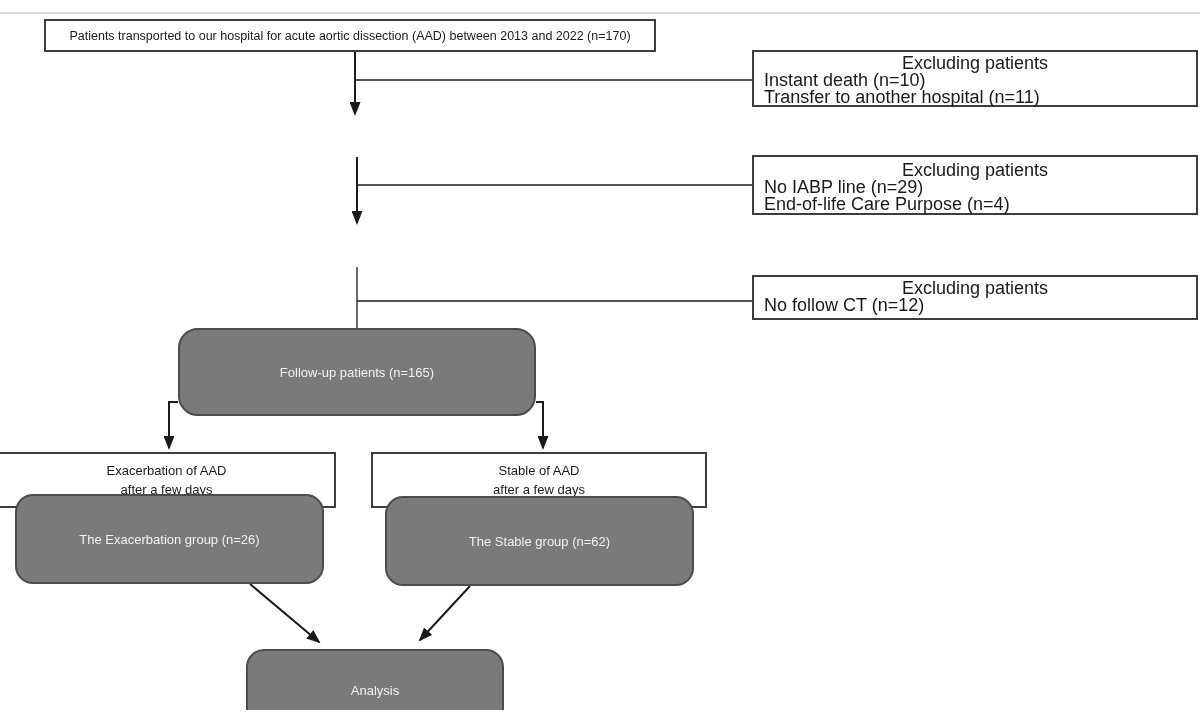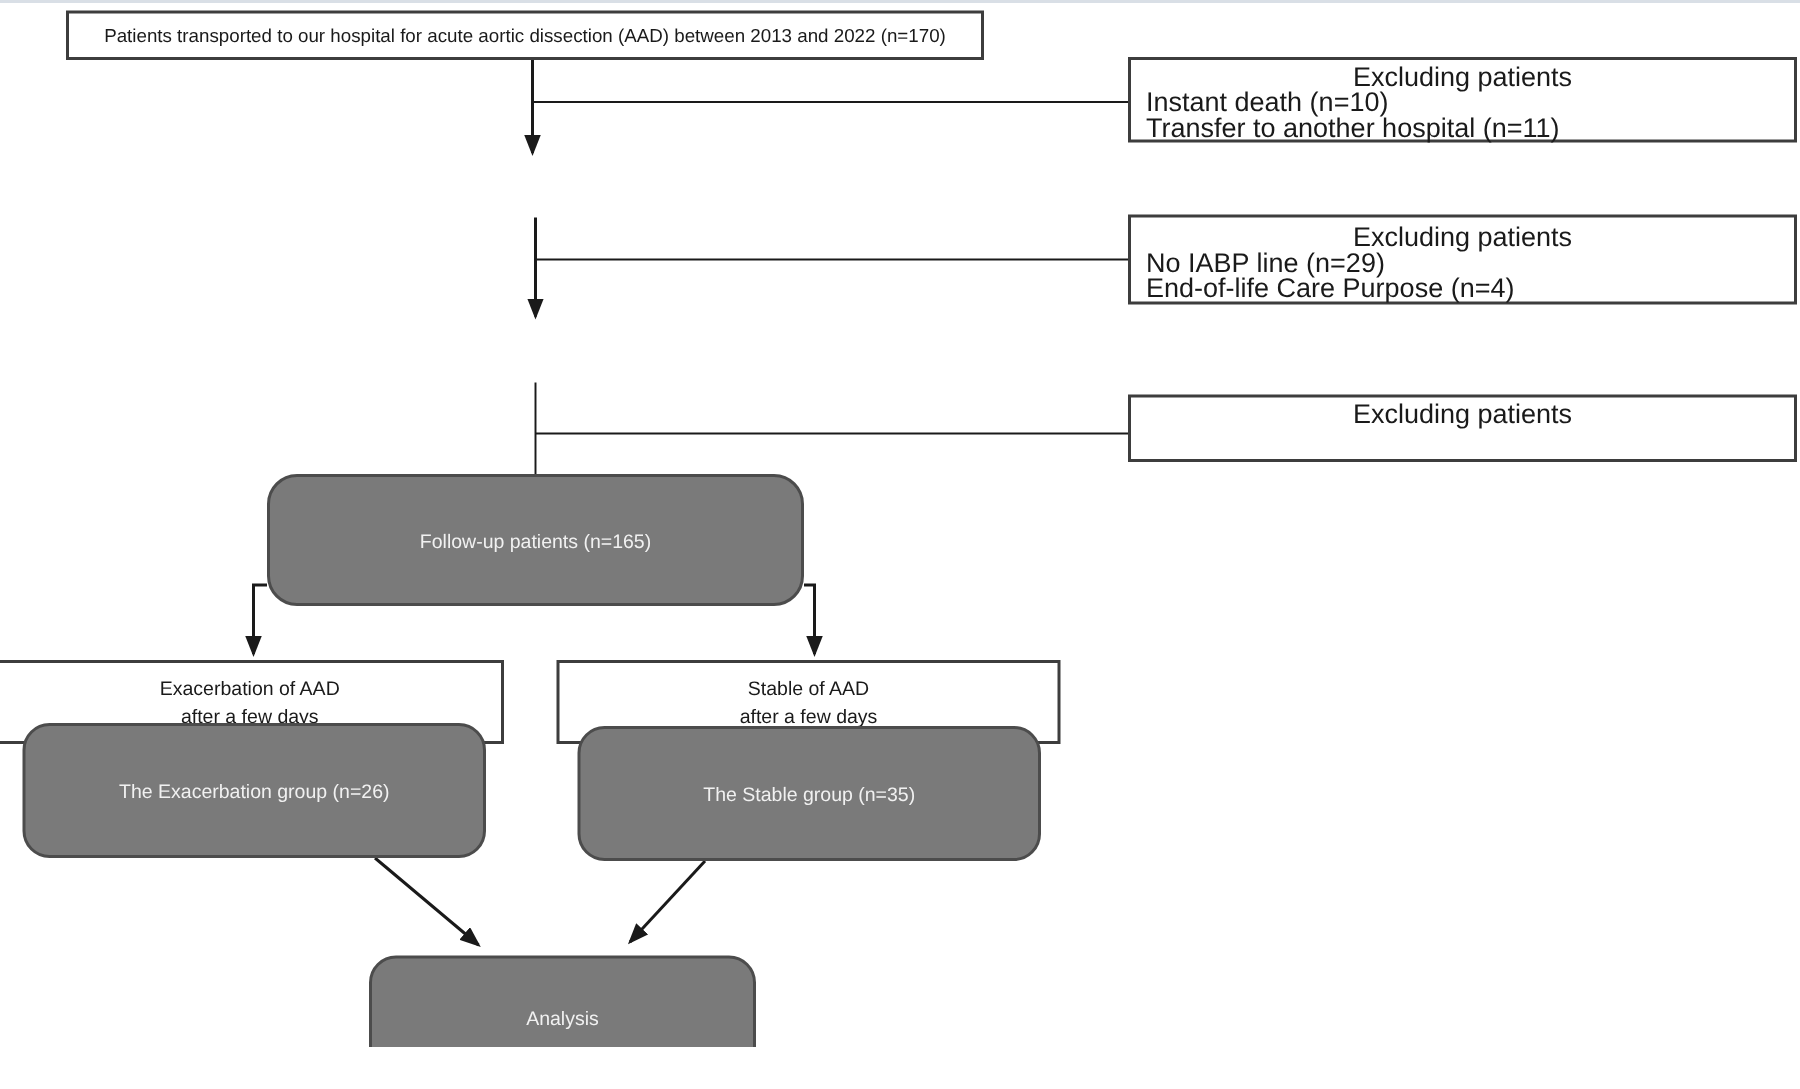--- a/index.html
+++ b/index.html
@@ -3,20 +3,21 @@
 <meta charset="utf-8">
 <style>
   html, body { margin: 0; padding: 0; background: #ffffff; }
   .canvas {
     position: relative;
     width: 1200px;
     height: 698px;
     background: #ffffff;
     font-family: "Liberation Sans", sans-serif;
     overflow: hidden;
+    margin-top: 12px;
   }
   .wires { position: absolute; left: 0; top: 0; z-index: 0; pointer-events: none; }
   .wires .wire { stroke: var(--line, #1a1a1a); fill: none; }
   .wires .thick { stroke-width: 2; }
   .wires .thin { stroke-width: 1.3; }
   .wires .ah { fill: var(--line, #1a1a1a); }
 
   .box {
     position: absolute;
     box-sizing: border-box;
@@ -97,20 +98,21 @@
 
   <div class="excl pt4" style="left:752px; top:143px; width:446px; height:60px;">
     <span class="hdr">Excluding patients</span>
     <span class="item">No IABP line (n=29)</span>
     <span class="item">End-of-life Care Purpose (n=4)</span>
   </div>
 
 
   <div class="excl" style="left:752px; top:263px; width:446px; height:45px;">
     <span class="hdr">Excluding patients</span>
+    <span class="item">No follow CT (n=12)</span>
   </div>
 
   <div class="box gray" style="left:178px; top:316px; width:358px; height:88px;">
     <span>Follow-up patients (n=165)</span>
   </div>
 
   <div class="box cond" style="left:-3px; top:440px; width:339px; height:56px;">
     <div>
       <span>Exacerbation of AAD</span><br>
       <span>after a few days</span>
@@ -122,21 +124,21 @@
       <span>Stable of AAD</span><br>
       <span>after a few days</span>
     </div>
   </div>
 
   <div class="box gray" style="left:15px; top:482px; width:309px; height:90px; border-radius:18px;">
     <span>The Exacerbation group (n=26)</span>
   </div>
 
   <div class="box gray" style="left:385px; top:484px; width:309px; height:90px; border-radius:18px;">
-    <span>The Stable group (n=35)</span>
+    <span>The Stable group (n=62)</span>
   </div>
 
   <div class="box gray" style="left:246px; top:637px; width:258px; height:82px; border-radius:18px;">
     <span>Analysis</span>
   </div>
 
   <div class="bottom-rule"></div>
 
 </div>
 

